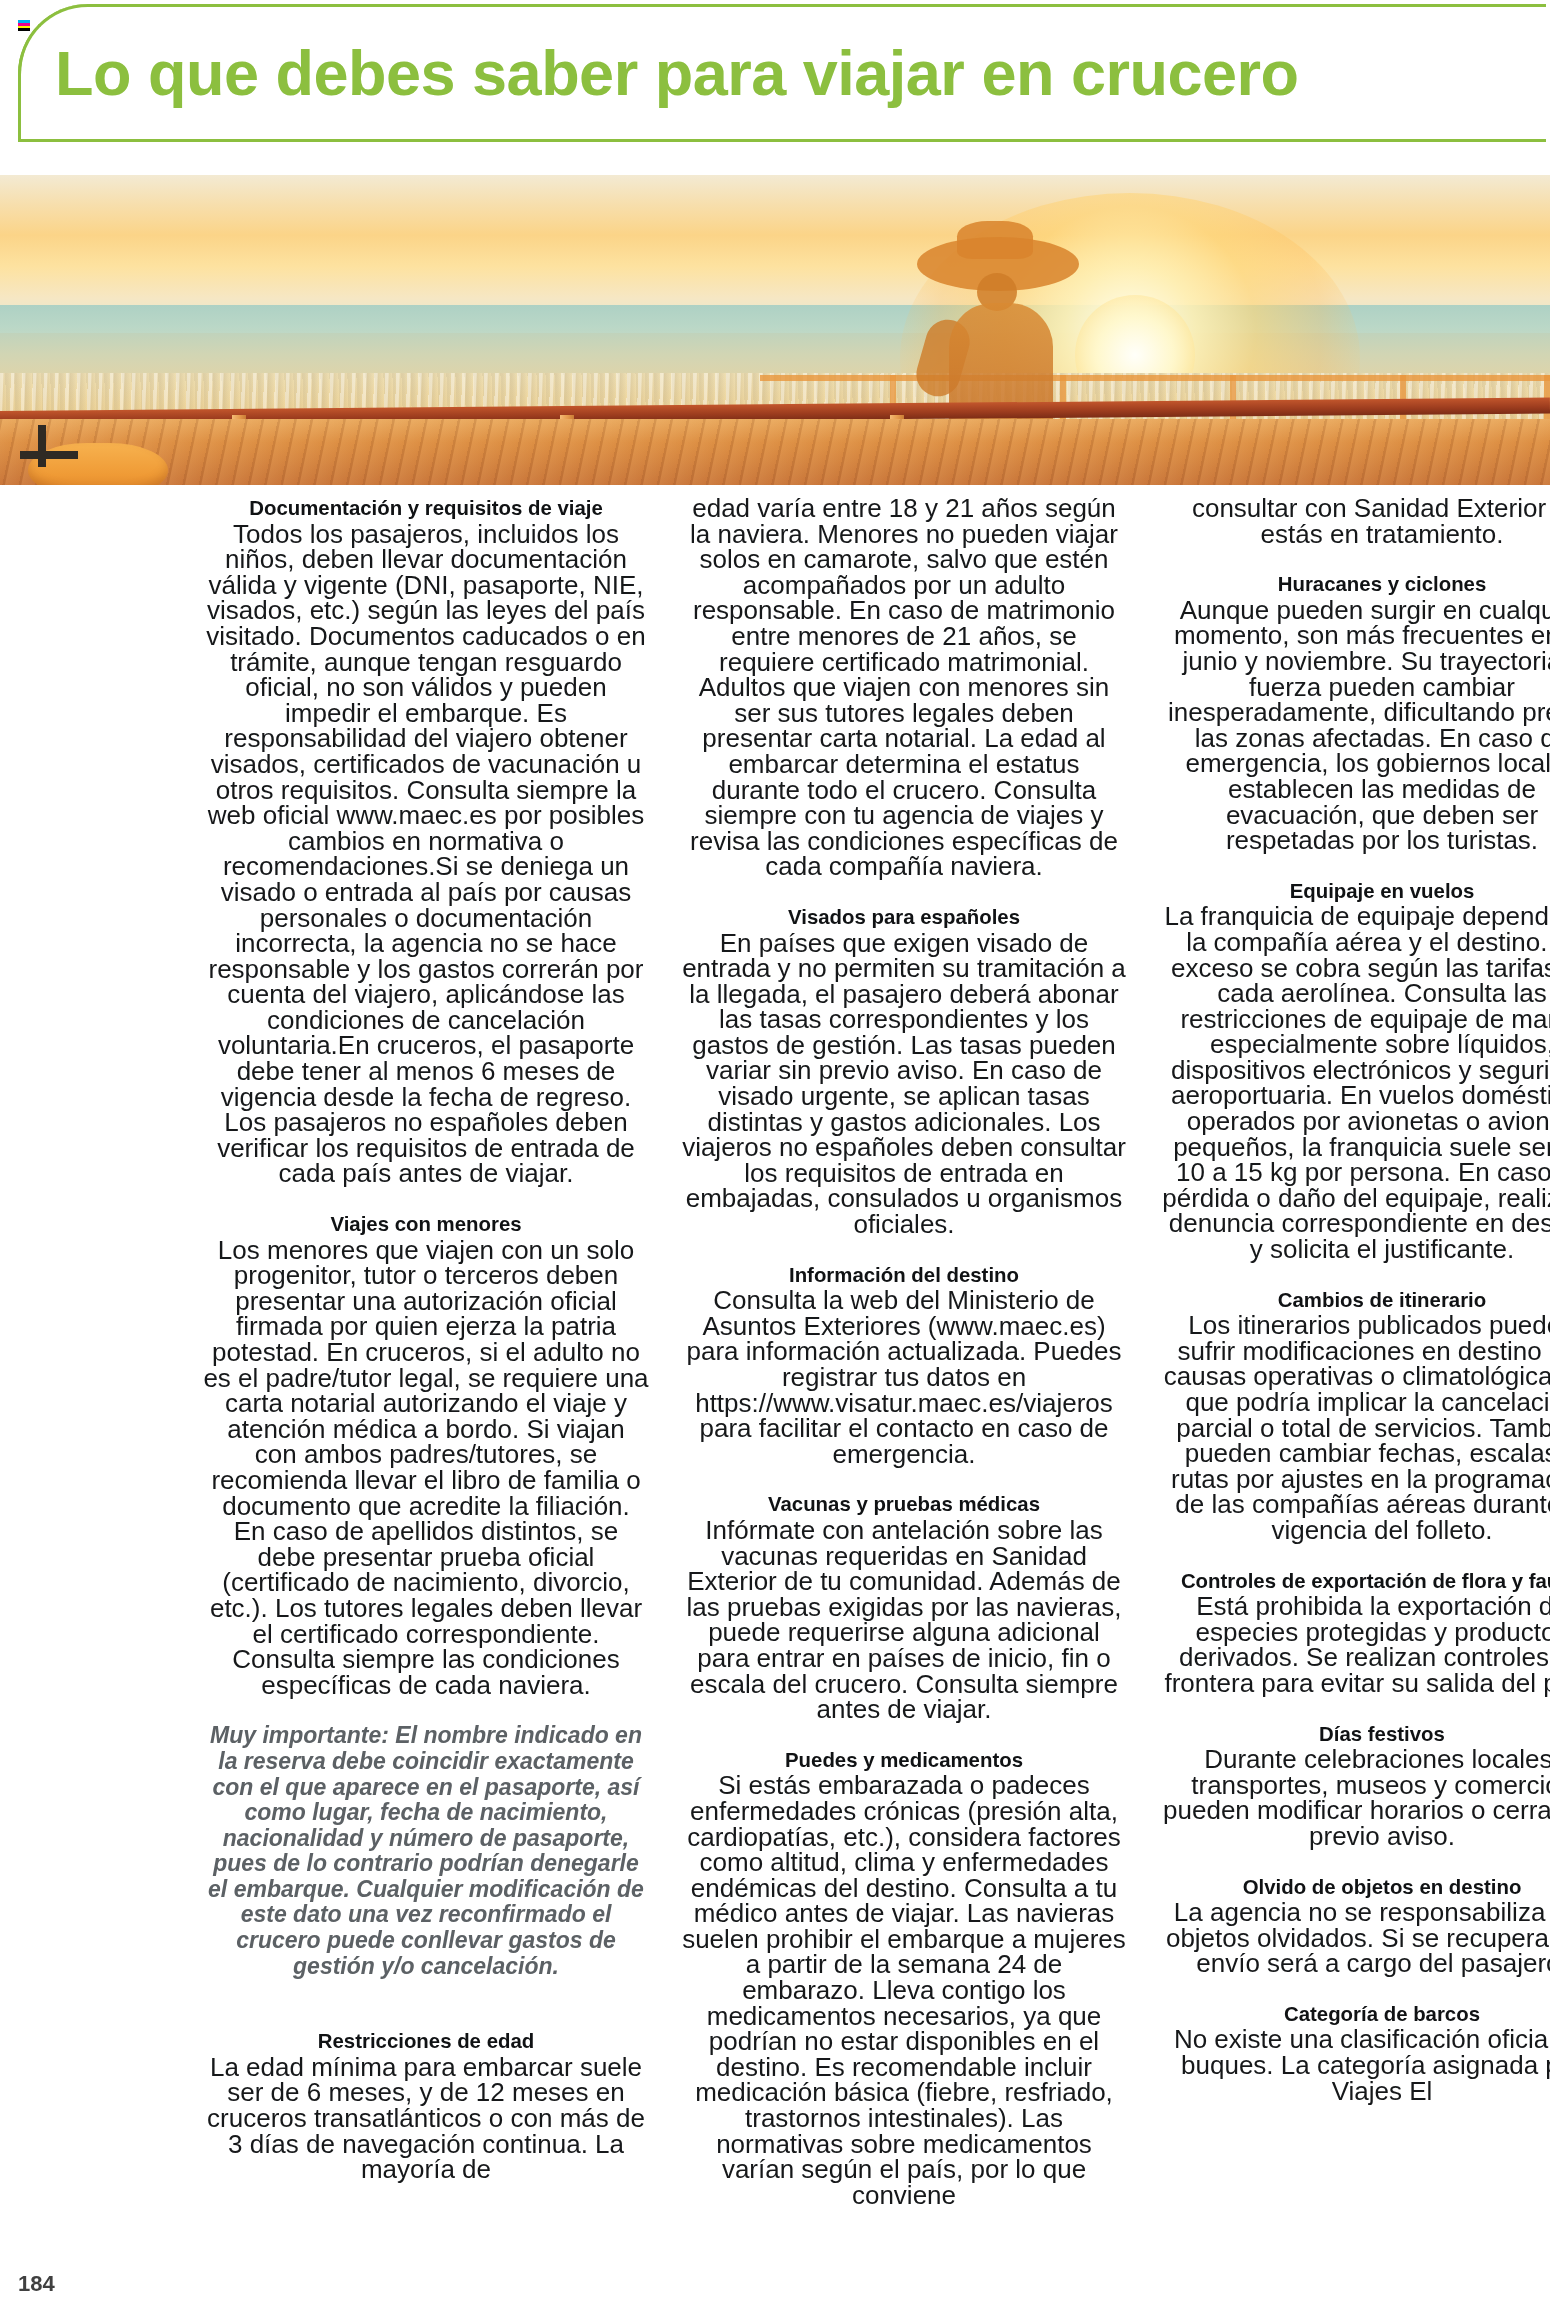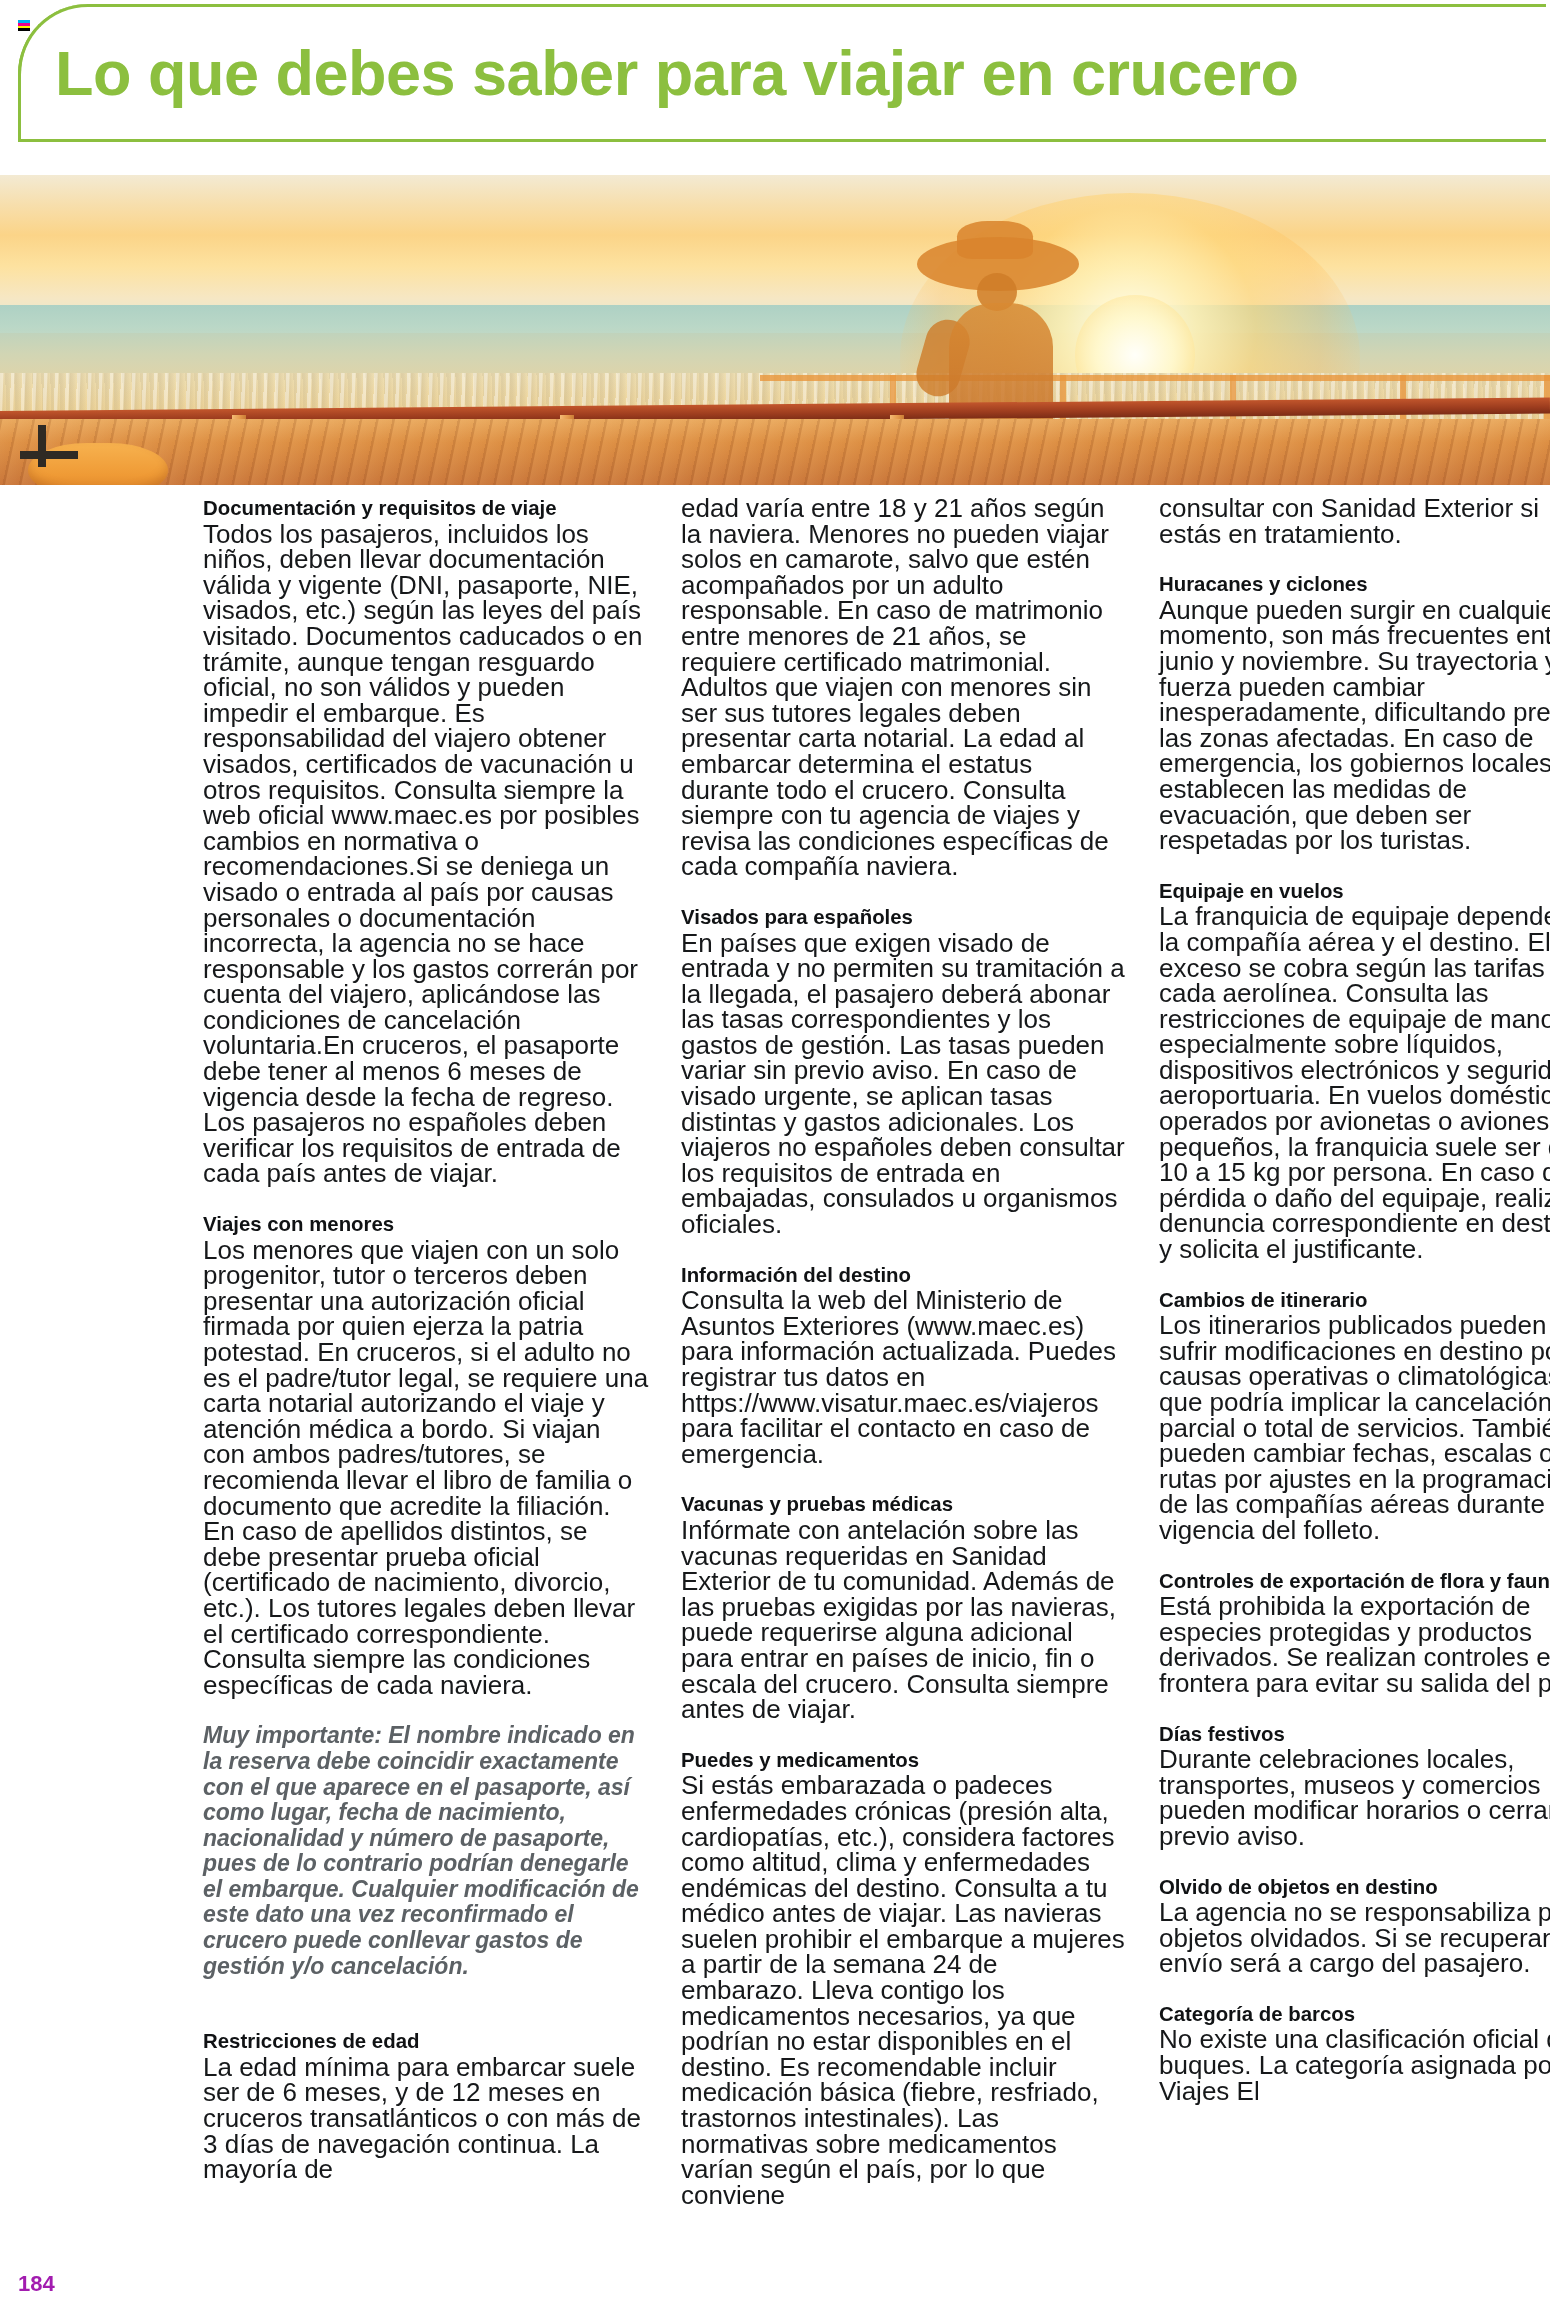--- a/index.html
+++ b/index.html
@@ -313,20 +313,21 @@
     width: 1550px;
     height: 1740px;
   }
   .col {
     position: absolute;
     top: 0;
     width: 446px;
     font-size: 20.2px;
     line-height: 25.6px;
     color: #16181a;
+    text-align: center;
   }
   .col-1 { left: 203px; }
   .col-2 { left: 681px; }
   .col-3 { left: 1159px; }
 
   h3.sec-title {
     margin: 0;
     padding: 0;
     font-size: 20.4px;
     line-height: 25.6px;
@@ -352,21 +353,21 @@
     color: #5c6165;
     font-weight: bold;
   }
 
   .page-number {
     position: absolute;
     left: 18px;
     bottom: 12px;
     font-size: 22px;
     font-weight: bold;
-    color: #a21caf;
+    color: #404040;
   }
 </style>
 </head>
 <body>
 
 <div class="header-band">
   <div class="header-frame"></div>
   <div class="header-frame-inner"></div>
   <div class="cmyk-mark">
     <span style="background:#00aeef"></span>

